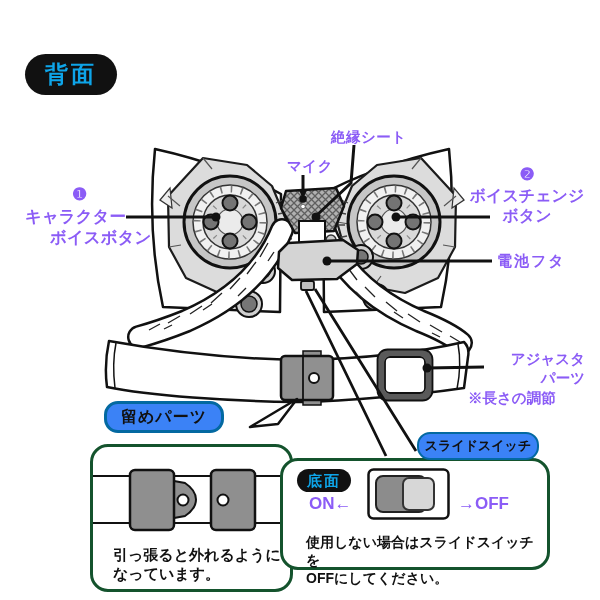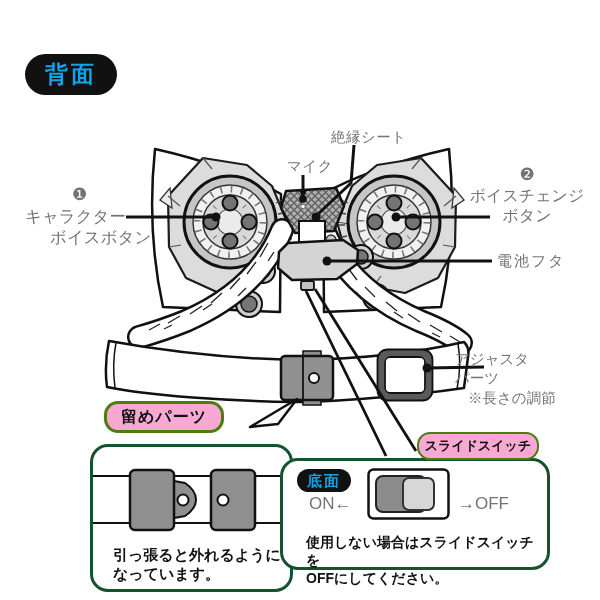--- a/index.html
+++ b/index.html
@@ -1,21 +1,21 @@
 <!DOCTYPE html>
 <html><head>
 <meta charset="utf-8">
 <style>
   html,body{margin:0;padding:0;background:#fff;}
   #stage{position:relative;width:600px;height:600px;background:#fff;overflow:hidden;
          font-family:"Liberation Sans",sans-serif;color:#111;}
   svg{display:block;}
   .layer{position:absolute;left:0;top:0;}
-  .lbl{position:absolute;font-weight:normal;color:#737373;white-space:nowrap;z-index:20;}
-  .pill{position:absolute;background:#f9a8d4;border:3px solid #4d7c0f;border-radius:14px;
+  .lbl{position:absolute;font-weight:bold;color:#8b5cf6;white-space:nowrap;z-index:20;}
+  .pill{position:absolute;background:#3b82f6;border:3px solid #0369a1;border-radius:14px;
         text-align:center;font-weight:bold;z-index:30;}
   .badge-dark{position:absolute;background:#111;color:#0ea5e9;font-weight:bold;
         text-align:center;z-index:30;}
   .cbox{position:absolute;background:#fff;border:3px solid #14532d;border-radius:18px;z-index:10;}
   .line{line-height:1.28;}
 </style>
 </head>
 <body>
 
 <div id="stage">
@@ -164,21 +164,21 @@
   </div>
 
   <div class="lbl" style="left:452px;top:164px;width:150px;text-align:center;font-size:16px;">
     <div class="line" style="font-size:17px;">❷</div>
     <div class="line">ボイスチェンジ</div>
     <div class="line">ボタン</div>
   </div>
 
   <div class="lbl" style="left:497px;top:252px;font-size:15px;letter-spacing:2px;">電池フタ</div>
 
-  <div class="lbl" style="left:455px;top:350px;width:130px;text-align:left;font-size:14.5px;">
+  <div class="lbl" style="left:455px;top:350px;width:130px;text-align:right;font-size:14.5px;">
     <div class="line">アジャスタ</div>
     <div class="line">パーツ</div>
   </div>
 
   <div class="lbl" style="left:468px;top:389px;font-size:14.5px;">
     <div class="line">※長さの調節</div>
   </div>
 
   <div class="cbox" style="left:58px;top:444px;width:197px;height:142px;margin-left:32px;">
     <svg width="197" height="95" viewBox="0 0 197 95" style="position:absolute;left:0;top:12px;">

